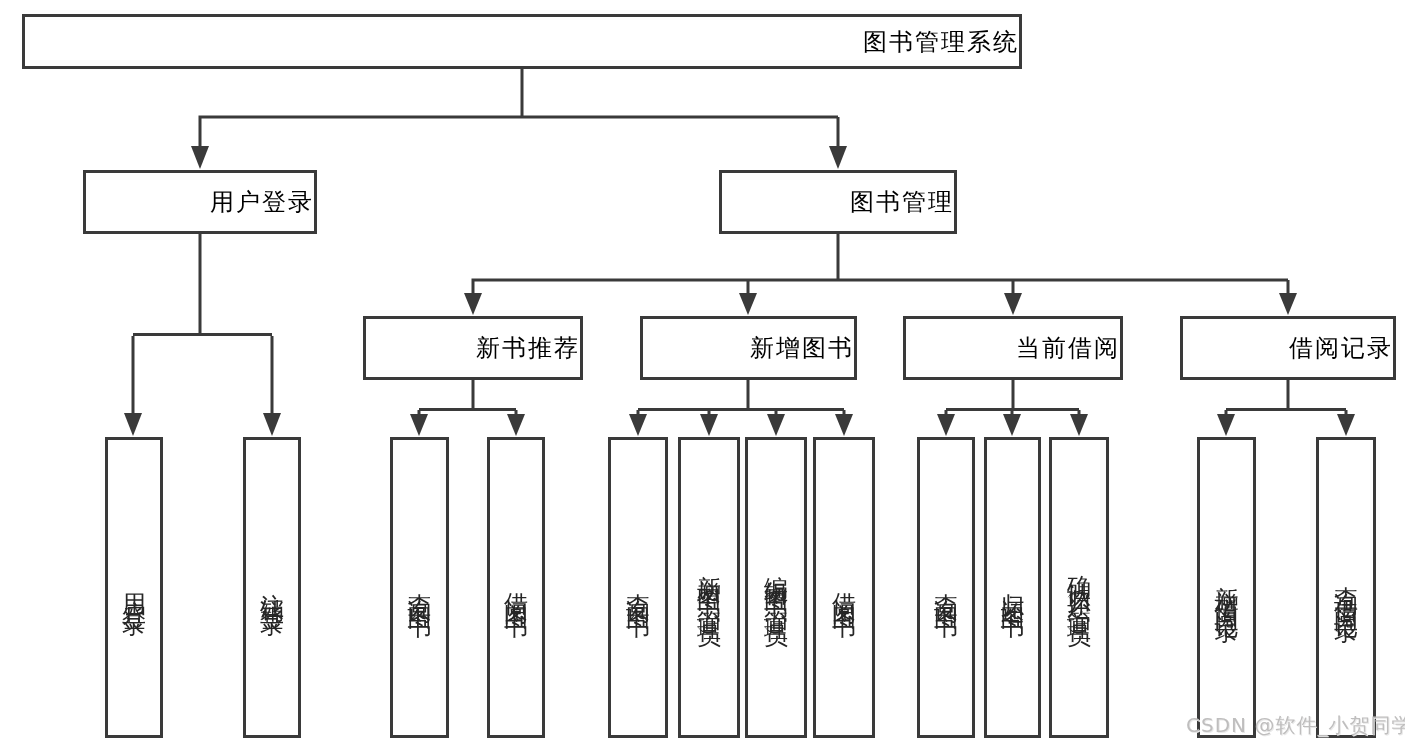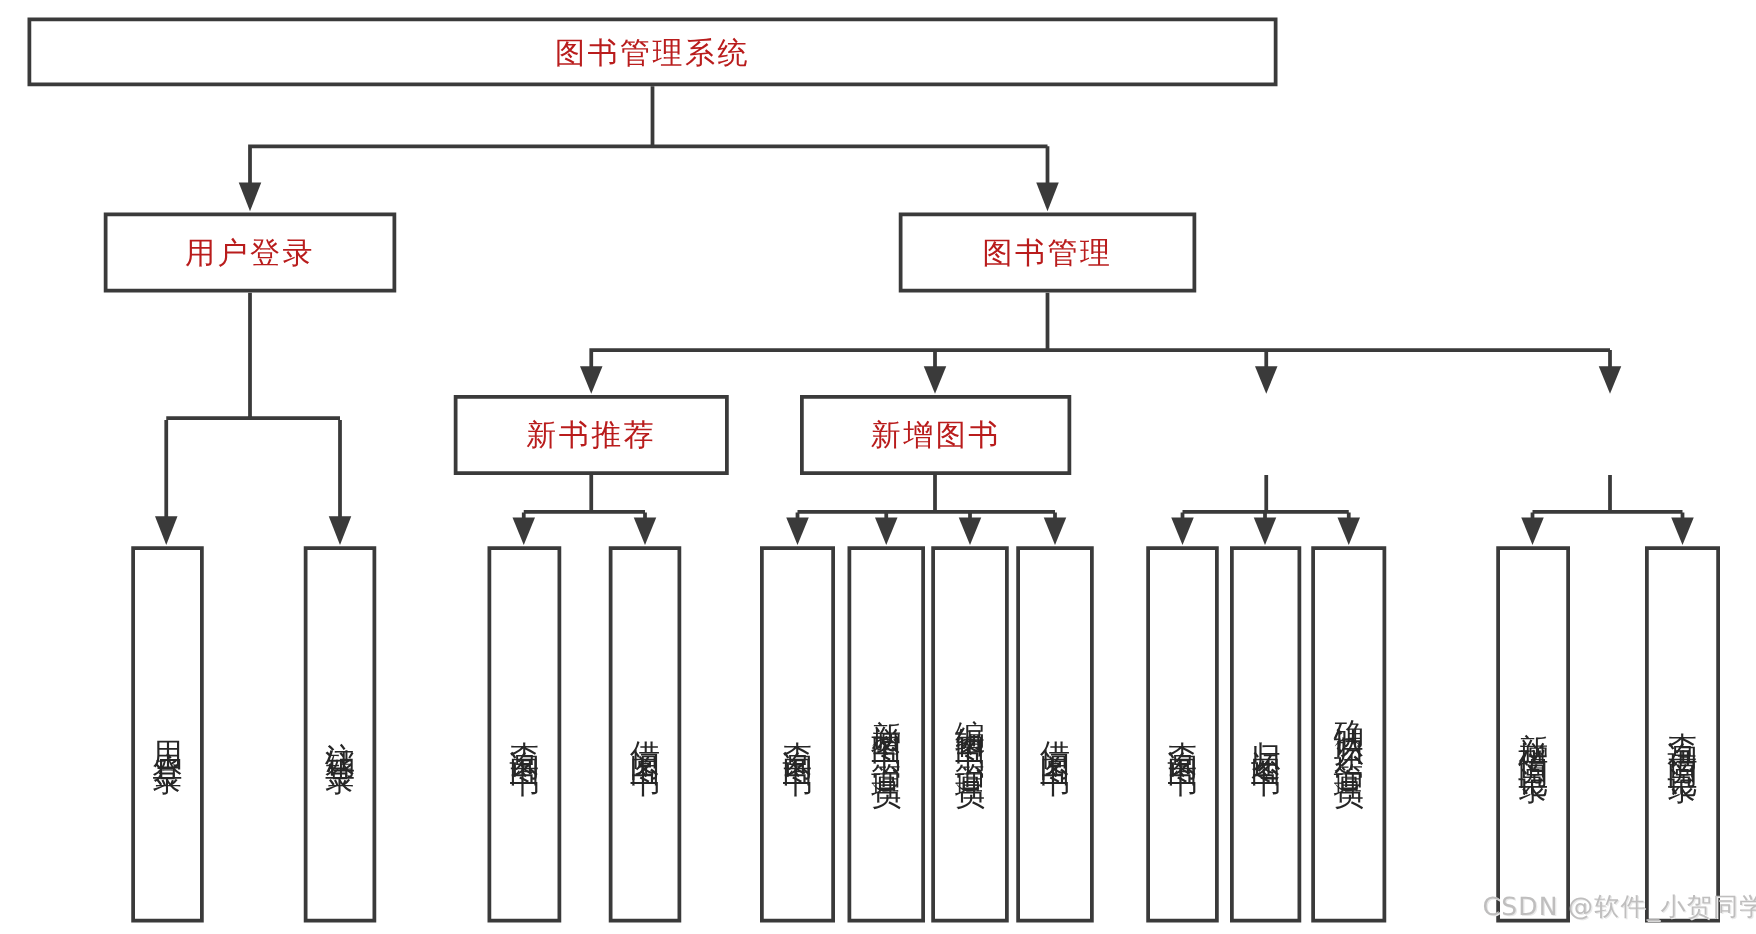--- a/index.html
+++ b/index.html
@@ -3,22 +3,22 @@
 <meta charset="utf-8">
 <style>
   html,body { margin:0; padding:0; background:#ffffff; }
   .stage {
     position:relative; width:1405px; height:747px; background:#ffffff;
     font-family:"DejaVu Sans","Liberation Sans",sans-serif; overflow:hidden;
   }
   .wires { position:absolute; left:0; top:0; width:1405px; height:747px; }
   .node {
     position:absolute; box-sizing:border-box; background:#ffffff;
-    border:3px solid #3a3a3a; display:flex; align-items:center; justify-content:center;
-    color:#b91c1c; font-size:24px; letter-spacing:2px; white-space:nowrap;
+    border:3px solid #3a3a3a; display:flex; align-items:center; justify-content:flex-end;
+    color:#000000; font-size:24px; letter-spacing:2px; white-space:nowrap;
   }
   .leaf {
     position:absolute; box-sizing:border-box; background:#ffffff;
     border:3px solid #3a3a3a; display:flex; align-items:center; justify-content:center;
     top:437px; height:301px; color:#262626;
   }
   .vtext {
     writing-mode:vertical-rl; text-orientation:mixed;
     font-size:24px; letter-spacing:7px; line-height:1; color:#262626;
   }
@@ -83,20 +83,26 @@
   <div class="node" style="left:719px; top:170px; width:238px; height:64px;">
     <span>图书管理</span>
   </div>
 
   <div class="node" style="left:363px; top:316px; width:220px; height:64px;">
     <span>新书推荐</span>
   </div>
   <div class="node" style="left:640px; top:316px; width:217px; height:64px;">
     <span>新增图书</span>
   </div>
+  <div class="node" style="left:903px; top:316px; width:220px; height:64px;">
+    <span>当前借阅</span>
+  </div>
+  <div class="node" style="left:1180px; top:316px; width:216px; height:64px;">
+    <span>借阅记录</span>
+  </div>
 
   <div class="leaf" style="left:105px; width:58px;">
     <span class="vtext">用户登录</span>
   </div>
   <div class="leaf" style="left:243px; width:58px;">
     <span class="vtext">注销登录</span>
   </div>
 
   <div class="leaf" style="left:390px; width:59px;">
     <span class="vtext">查询图书</span>

